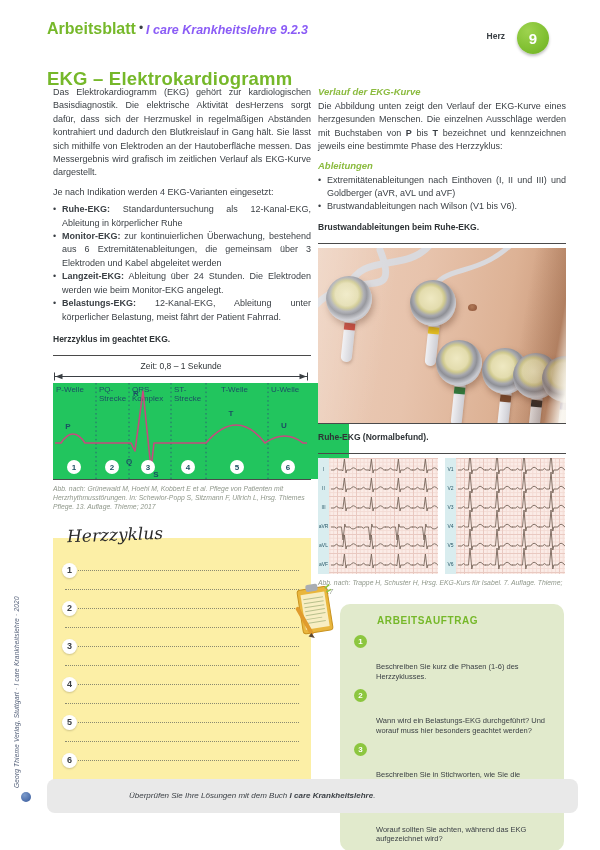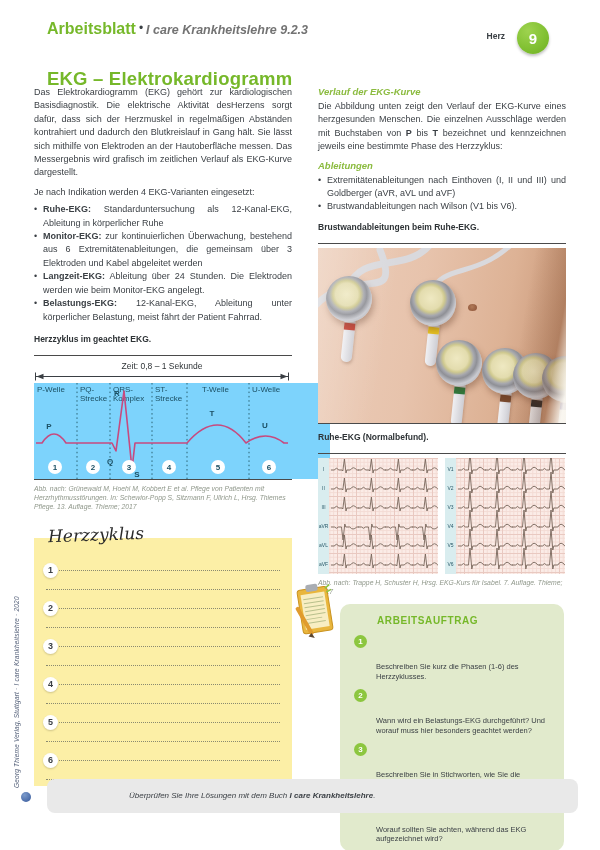--- a/index.html
+++ b/index.html
@@ -3,47 +3,47 @@
 <meta charset="utf-8">
 <style>
   html,body{margin:0;padding:0;}
   body{width:600px;height:850px;background:#fff;font-family:"Liberation Sans",sans-serif;color:#3a3f44;position:relative;overflow:hidden;}
   .page{position:absolute;inset:0;}
 
   
   .eyebrow{position:absolute;left:47px;top:20px;font-size:16px;}
   .eyebrow .ab{color:#76b82a;font-weight:bold;}
   .eyebrow .sep{color:#3a3f44;font-size:12px;vertical-align:2px;padding:0 3px;}
-  .eyebrow .ser{color:#737373;font-weight:bold;font-style:italic;font-size:12.5px;}
+  .eyebrow .ser{color:#8b5cf6;font-weight:bold;font-style:italic;font-size:12.5px;}
   .page-title{position:absolute;left:47px;top:40px;font-size:18.5px;font-weight:bold;color:#76b82a;letter-spacing:.2px;margin-top:28px;}
   .chap-label{position:absolute;left:455px;top:31px;width:50px;text-align:right;font-size:8.5px;font-weight:bold;color:#3a3f44;}
   .chap-badge{position:absolute;left:517px;top:22px;width:32px;height:32px;border-radius:50%;
     background:radial-gradient(circle at 35% 28%,#9ed34f 0%,#82c133 55%,#6cad22 100%);
     color:#fff;font-size:15px;font-weight:bold;display:flex;align-items:center;justify-content:center;
     box-shadow:0 2px 3px rgba(0,0,0,.25);}
 
   
   .col{position:absolute;top:86px;}
-  .col-left{left:34px;width:258px;}
+  .col-left{left:53px;width:258px;}
   .col-right{left:318px;width:248px;}
   .body-text{font-size:9px;line-height:13.4px;text-align:justify;margin:0 0 6px;}
   .bullets{margin:0 0 10px;padding:0;list-style:none;}
   .bullets li{font-size:9px;line-height:13.4px;text-align:justify;padding-left:9px;position:relative;margin:0;}
   .bullets li::before{content:"•";position:absolute;left:0;top:0;}
   .g-head{color:#8bbb3f;font-weight:bold;font-style:italic;font-size:9.5px;margin:0 0 3px;}
 
   .fig-head{font-size:8.5px;font-weight:bold;color:#2e3336;padding-bottom:11px;border-bottom:1.2px solid #4a4a4a;}
   .hr{border-top:1.2px solid #4a4a4a;height:0;}
   .fig-credit{font-size:6.8px;line-height:9.2px;font-style:italic;color:#8f978a;margin:4px 0 8px;}
 
   
   .diagram{padding:5px 0 0;}
   .time-label{width:256px;text-align:center;font-size:8.5px;color:#2e3336;margin-bottom:1px;}
   .time-arrow{display:block;width:256px;height:9px;margin-bottom:2px;}
-  .panel{position:relative;width:296px;height:96px;background:#7dd3fc;}
+  .panel{position:relative;width:296px;height:96px;background:#22c55e;}
   .pl{position:absolute;top:2px;font-size:8px;line-height:9.5px;color:#1b4f63;white-space:nowrap;}
   .curve-svg{position:absolute;inset:0;width:256px;height:96px;}
   .seps line{stroke:#2b6273;stroke-width:1;stroke-dasharray:1.5,2.8;}
   .crv{fill:none;stroke:#c74a7f;stroke-width:1.6;stroke-linejoin:round;}
   .pnum circle{fill:#ffffff;}
   .pnum text{fill:#1b4f63;font-size:8px;font-weight:bold;text-anchor:middle;font-family:"Liberation Sans",sans-serif;}
   .plet text{fill:#1b4f63;font-size:8px;font-weight:bold;text-anchor:middle;font-family:"Liberation Sans",sans-serif;}
 
   
   .notes-title{font-family:"DejaVu Serif",serif;font-style:italic;font-size:17px;color:#2b2b2b;

